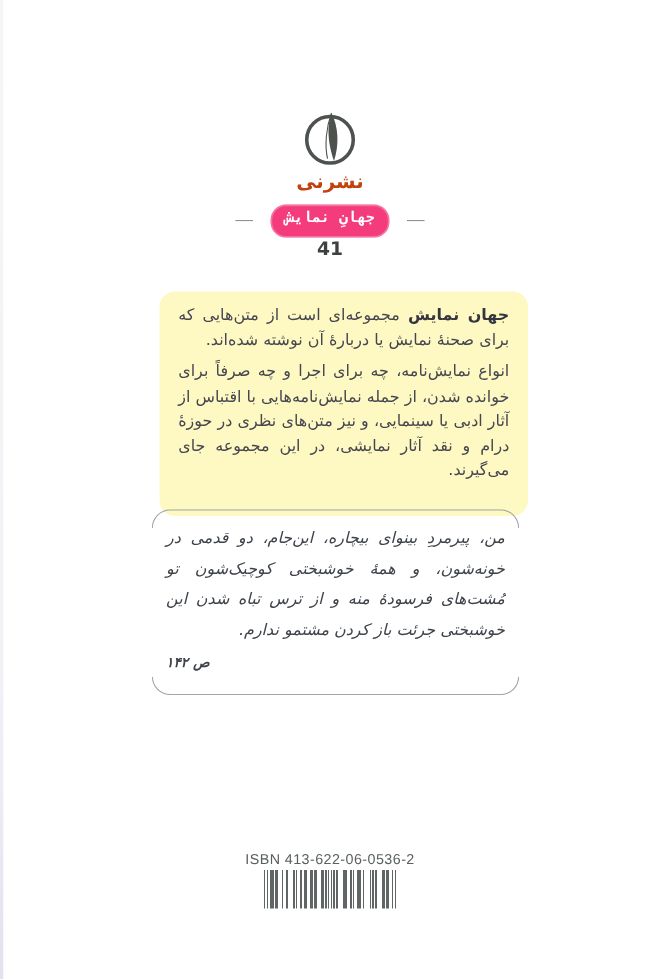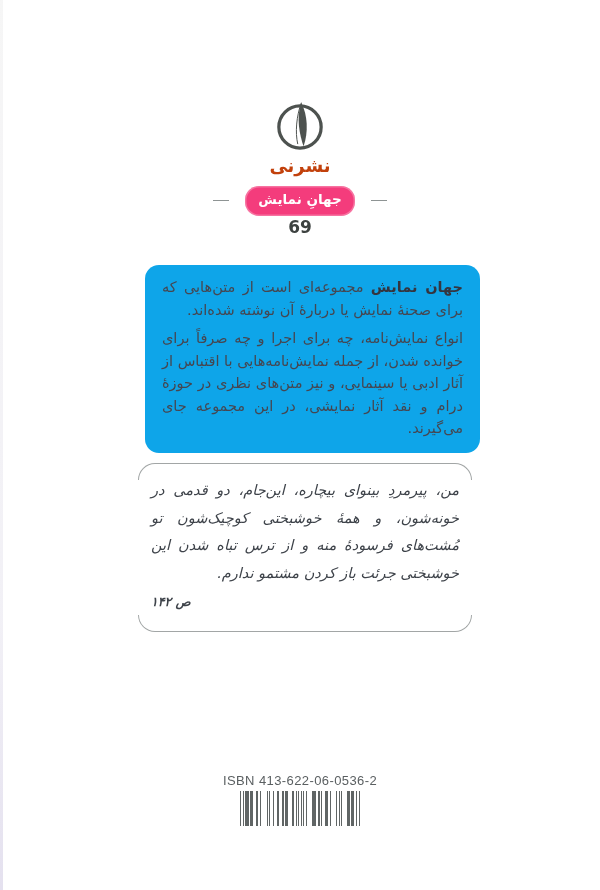--- a/index.html
+++ b/index.html
@@ -20,40 +20,40 @@
   .publisher{position:absolute;top:100px;left:0;right:0;text-align:center;}
   .logo{display:block;margin:0 auto;}
   .publisher-name{
     margin-top:1px;font-size:18px;font-weight:700;color:#c2410c;
     letter-spacing:0;line-height:22px;direction:rtl;
   }
 
   
   .series-row{
     position:absolute;top:186px;left:0;right:0;
-    display:flex;align-items:center;justify-content:center;gap:16px;
+    display:flex;align-items:center;justify-content:center;gap:16px;font-family:Liberation Mono, monospace;
   }
   .rule{width:16px;height:1px;background:#8e9494;}
   .badge{
     background:#f43c7c;color:#ffffff;
     font-size:13.5px;font-weight:700;line-height:1;
     padding:7px 13px 9px;border-radius:14px;direction:rtl;
     box-shadow:inset 0 0 0 1.5px rgba(255,255,255,.28);
   }
   .series-number{
     position:absolute;top:217px;left:0;right:0;text-align:center;
     font-size:17px;font-weight:700;color:#3d4240;direction:rtl;
   }
 
   
   .about-box{
     position:absolute;top:265px;left:145px;width:335px;
     box-sizing:border-box;
-    background:#0ea5e9;border-radius:14px;
-    padding:11px 17px 13px;
+    background:#fef9c3;border-radius:14px;
+    padding:11px 17px 29px;
     direction:rtl;text-align:justify;
     font-size:14.5px;line-height:22.5px;color:#464650;
   }
   .about-box p{margin:0;}
   .about-box p + p{margin-top:6px;}
   .about-box b{color:#35353f;}
 
   
   .quote-box{
     position:absolute;top:463px;left:138px;width:334px;
@@ -95,21 +95,21 @@
     </svg>
     <div class="publisher-name">نشرنی</div>
   </header>
 
   <div class="series-row">
     <span class="rule"></span>
     <span class="badge">جهانِ نمایش</span>
     <span class="rule"></span>
   </div>
 
-  <div class="series-number">69</div>
+  <div class="series-number">41</div>
 
   <section class="about-box">
     <p><b>جهان نمایش</b><span> مجموعه‌ای است از متن‌هایی که برای صحنهٔ نمایش یا دربارهٔ آن نوشته شده‌اند.</span></p>
     <p>انواع نمایش‌نامه، چه برای اجرا و چه صرفاً برای خوانده شدن، از جمله نمایش‌نامه‌هایی با اقتباس از آثار ادبی یا سینمایی، و نیز متن‌های نظری در حوزهٔ درام و نقد آثار نمایشی، در این مجموعه جای می‌گیرند.</p>
   </section>
 
   <section class="quote-box">
     <p>من، پیرمردِ بینوای بیچاره، این‌جام،  دو قدمی در خونه‌شون، و همهٔ خوشبختی کوچیک‌شون تو مُشت‌های فرسودهٔ منه و از ترس تباه شدن این خوشبختی جرئت باز کردن مشتمو ندارم.</p>
     <div class="page-ref">ص ۱۴۲</div>
   </section>

